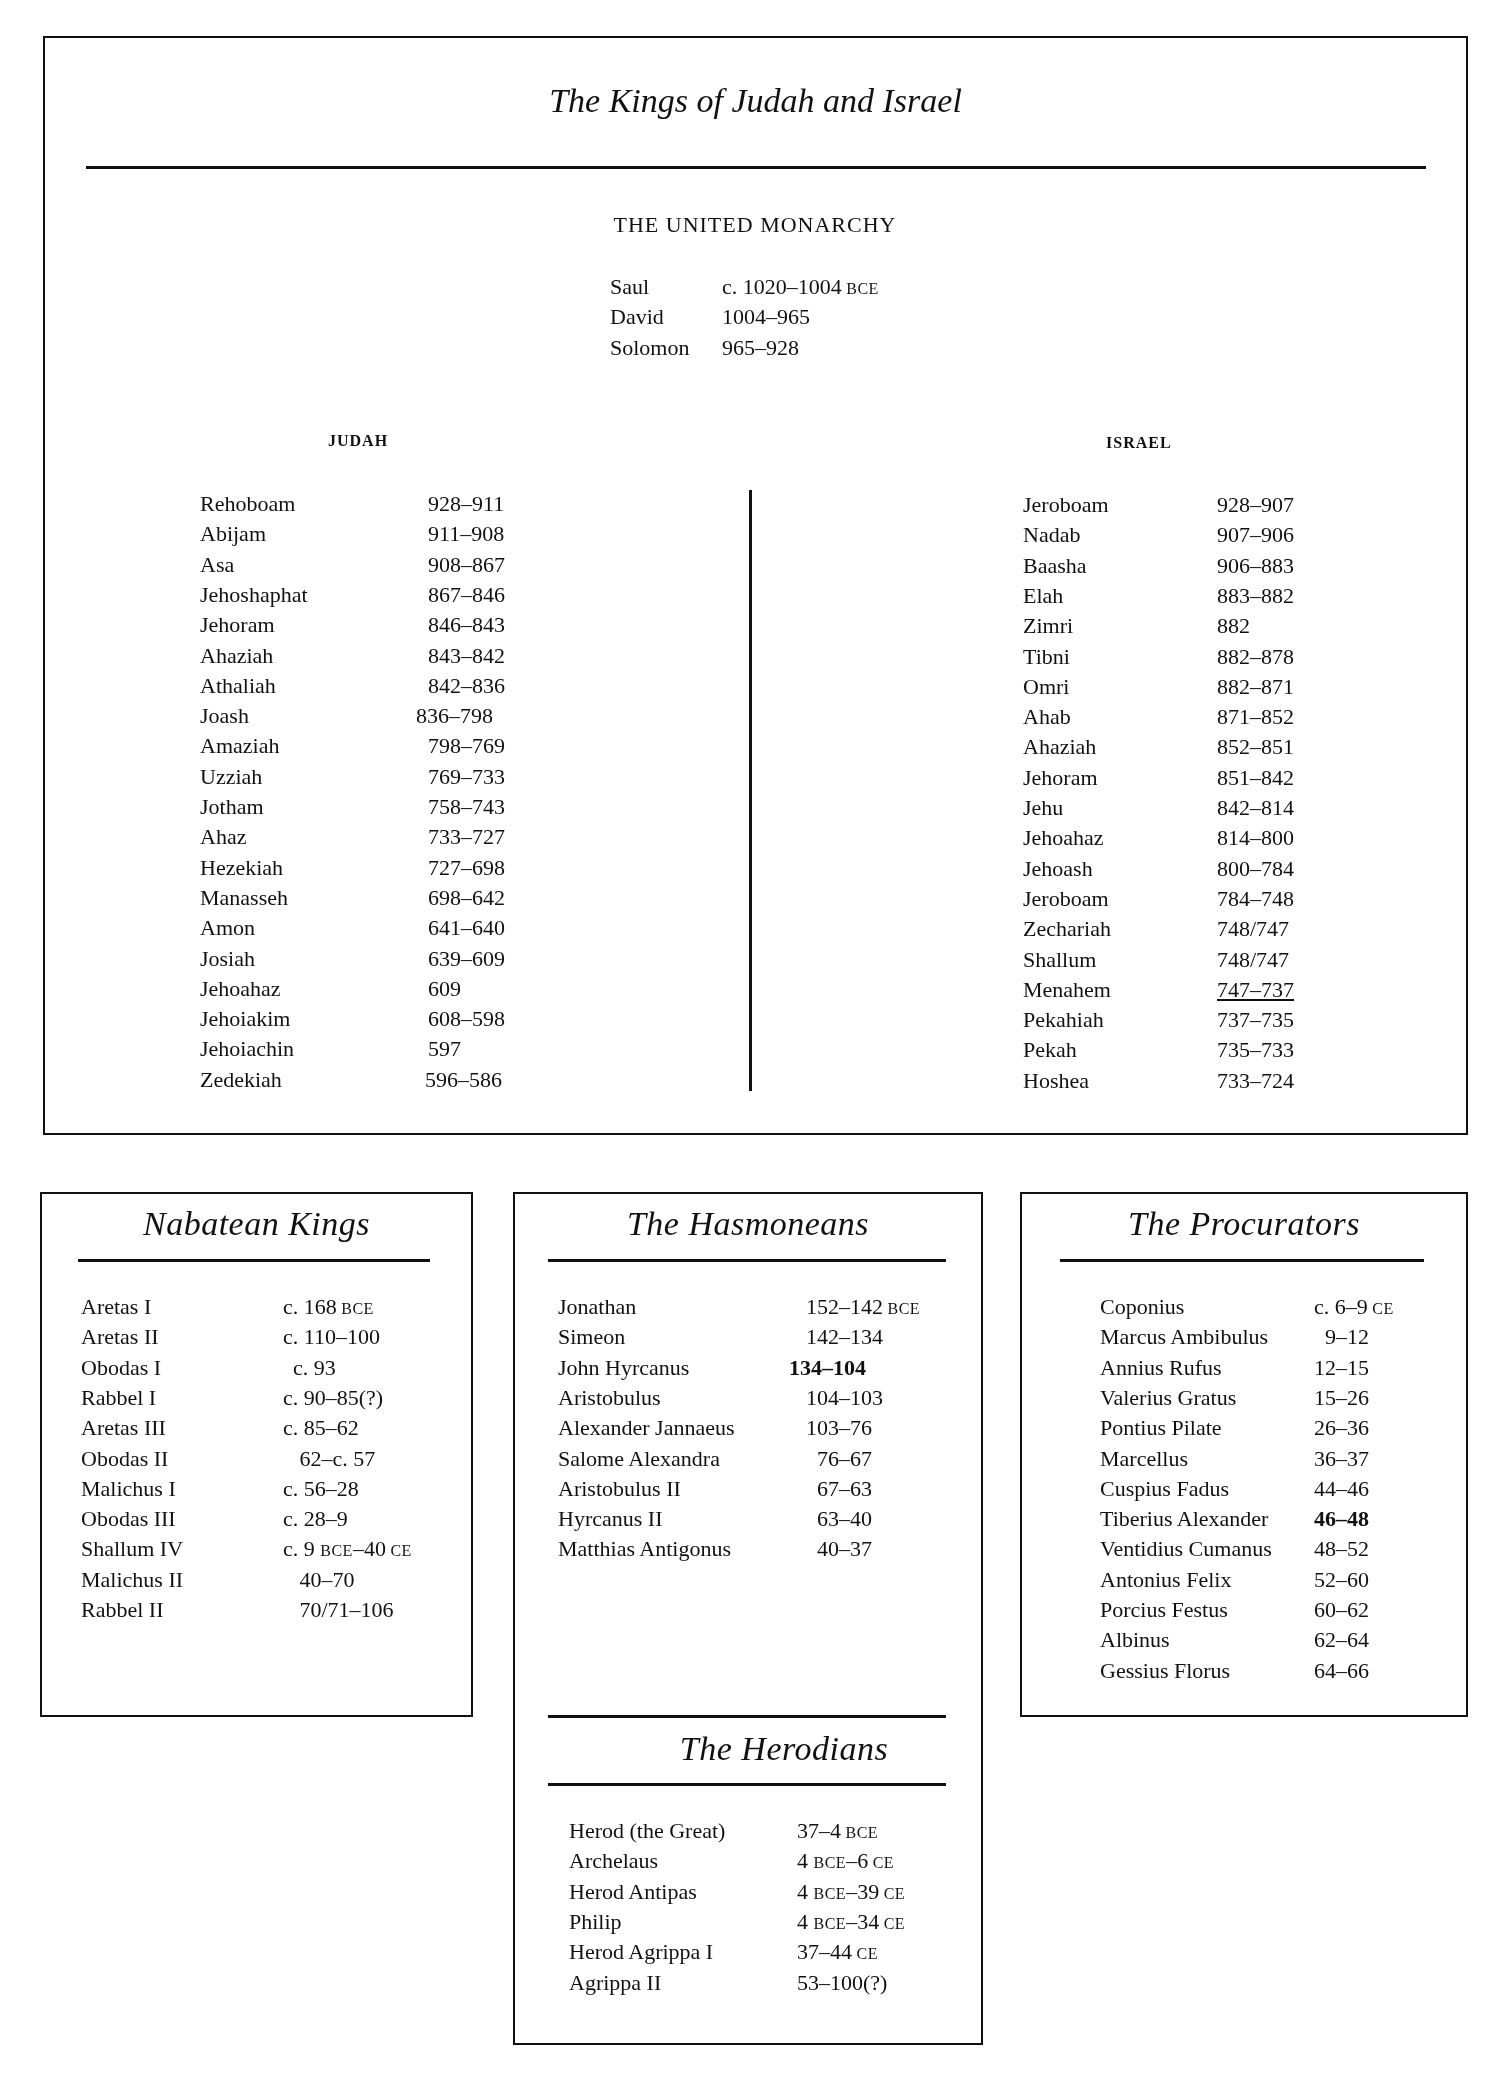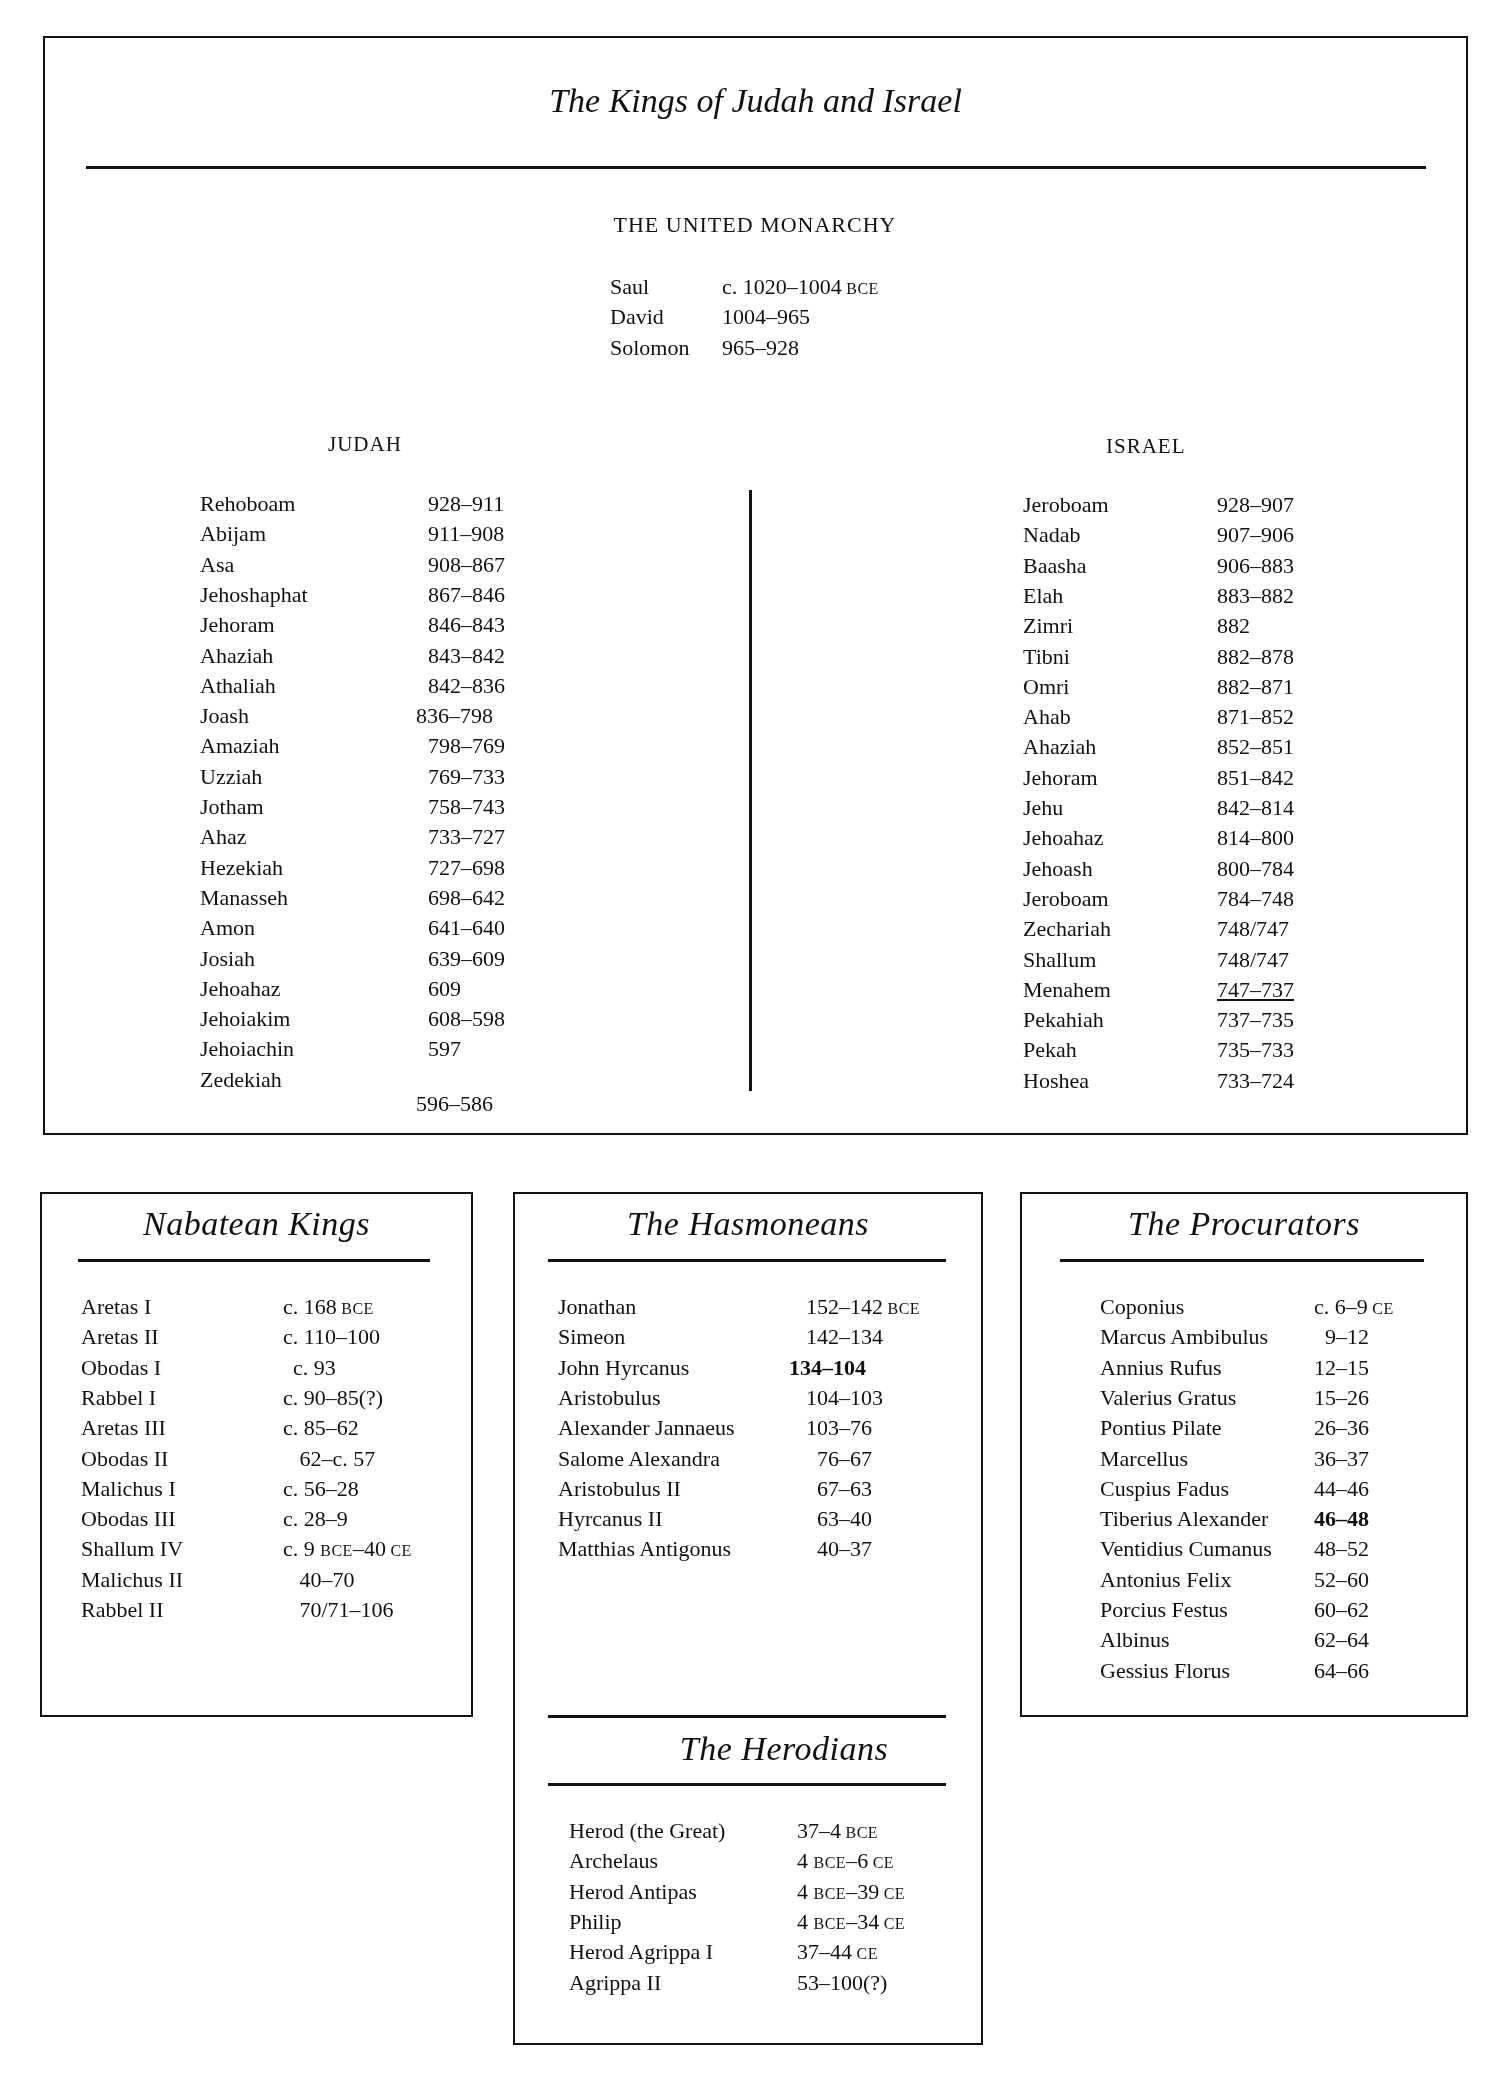--- a/index.html
+++ b/index.html
@@ -6,21 +6,21 @@
   body { width: 1498px; height: 2077px; position: relative; overflow: hidden;
          font-family: "Liberation Serif", "DejaVu Serif", serif; color: #111; }
   .abs { position: absolute; }
   .frame { position: absolute; border: 2.5px solid #111; box-sizing: border-box; }
   .rule { position: absolute; height: 3px; background: #111; }
   .vrule { position: absolute; width: 3px; background: #111; }
   .title { position: absolute; font-style: italic; text-align: center; white-space: nowrap; }
   .main-title { font-size: 34px; }
   .box-title { font-size: 34px; letter-spacing: 0.5px; }
   .caps { font-size: 22px; letter-spacing: 1px; text-align: center; white-space: nowrap; }
-  .small-caps { font-size: 21px; letter-spacing: 1px; white-space: nowrap; }
+  .small-caps { font-size: 16px; letter-spacing: 1px; white-space: nowrap; font-weight: bold; }
   .row { position: absolute; font-size: 22px; white-space: nowrap; line-height: 30px; height: 30px; }
   .row span { position: absolute; top: 0; }
   .era { font-size: 16px; letter-spacing: 0.5px; }
   .nm { left: 0; }
 </style>
 </head>
 <body>
 
 <div class="frame" style="left:43px; top:36px; width:1425px; height:1099px;"></div>
 <div class="title main-title" style="left:43px; width:1425px; top:82px;">The Kings of Judah and Israel</div>
@@ -119,21 +119,21 @@
     <div class="row" style="left: 200px; top: 1004.1px;">
       <span class="nm">Jehoiakim</span>
       <span style="left: 228px; white-space: pre;">608–598</span>
     </div>
     <div class="row" style="left: 200px; top: 1034.4px;">
       <span class="nm">Jehoiachin</span>
       <span style="left: 228px; white-space: pre;">597</span>
     </div>
     <div class="row" style="left: 200px; top: 1064.7px;">
       <span class="nm">Zedekiah</span>
-      <span style="left: 216px; white-space: pre; margin-top: 24px;">596–586</span>
+      <span style="left: 225px; white-space: pre;">596–586</span>
     </div>
   </div>
 <div id="israel-rows">
     <div class="row" style="left: 1023px; top: 490px;">
       <span class="nm">Jeroboam</span>
       <span style="left: 194px; white-space: pre;">928–907</span>
     </div>
     <div class="row" style="left: 1023px; top: 520.3px;">
       <span class="nm">Nadab</span>
       <span style="left: 194px; white-space: pre;">907–906</span>

